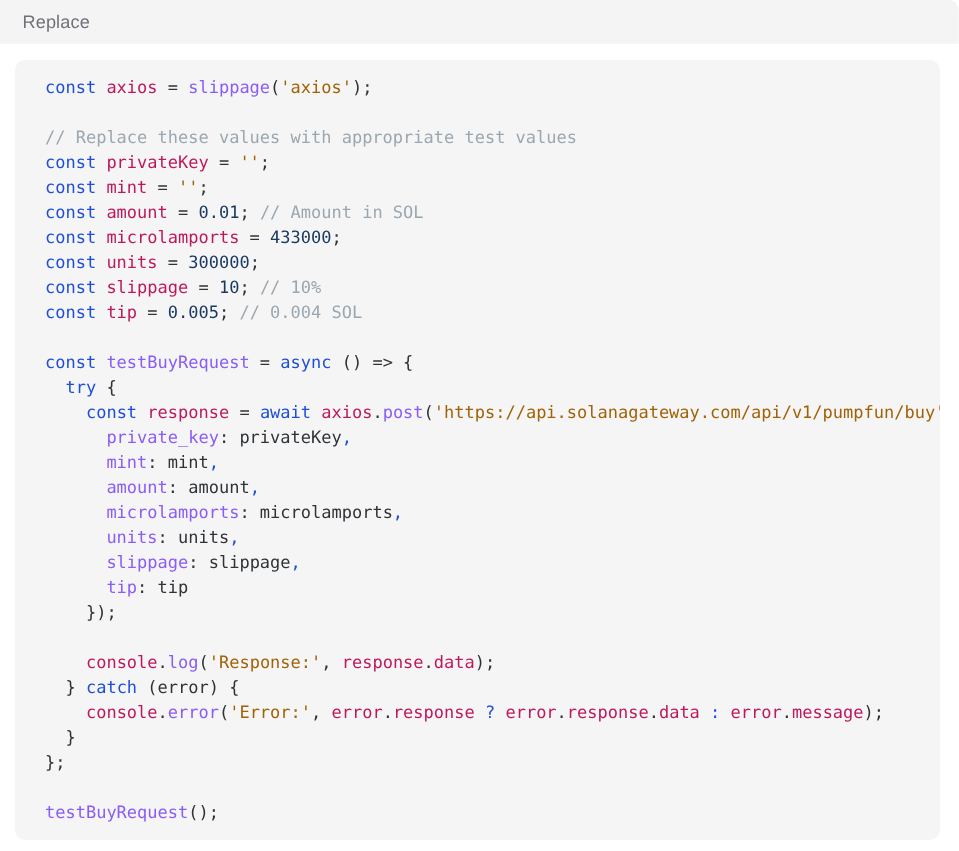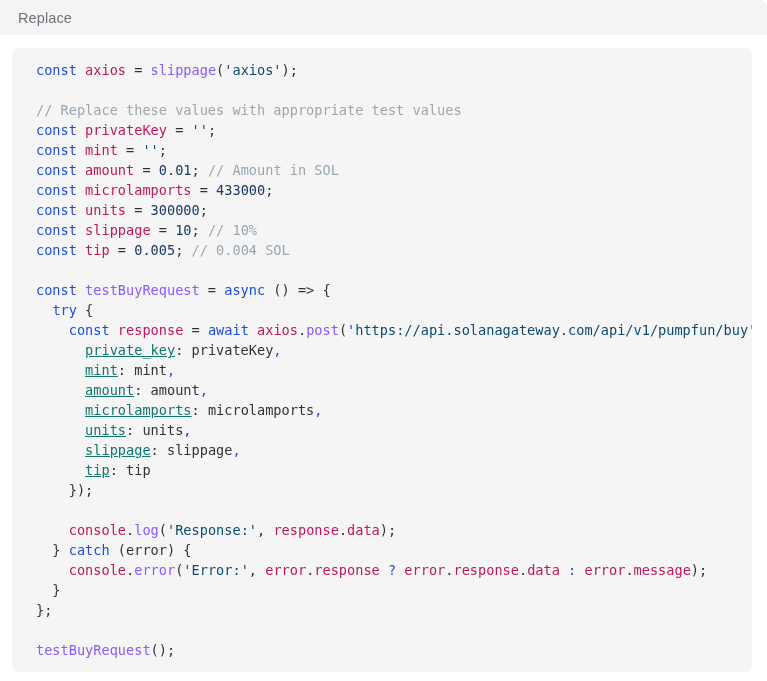--- a/index.html
+++ b/index.html
@@ -72,25 +72,25 @@
     line-height: 20px;
     color: #2f3337;
     white-space: pre;
     tab-size: 2;
   }
 
   
   .tok-keyword  { color: #1d4ed8; }
   .tok-ident    { color: #be185d; }
   .tok-func     { color: #8a5cf6; }
-  .tok-string   { color: #0c4a6e; }
+  .tok-string   { color: #a16207; }
   .tok-number   { color: #1b3a63; }
   .tok-comment  { color: #9aa7b0; margin-top: 40px; }
   .tok-punct    { color: #2f3337; }
-  .tok-prop     { color: #0f766e; text-decoration: underline; }
+  .tok-prop     { color: #8b5cf6; }
   .tok-op       { color: #2f3337; }
   .tok-plain    { color: #2f3337; }
 </style>
 </head>
 <body>
 
 <div class="tabbar">
   <div class="tab">
     <span>Replace</span>
   </div>

